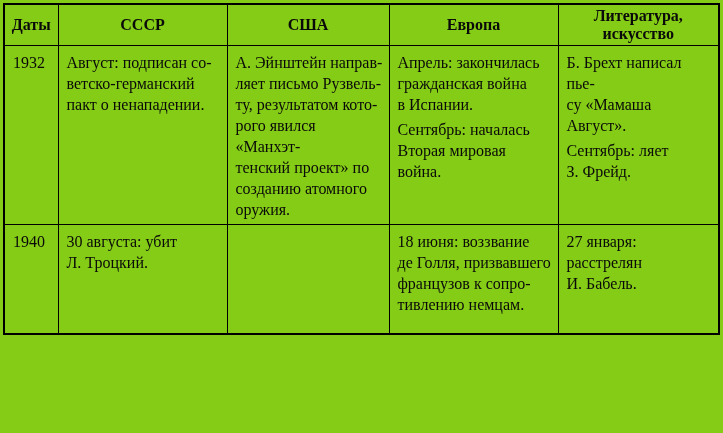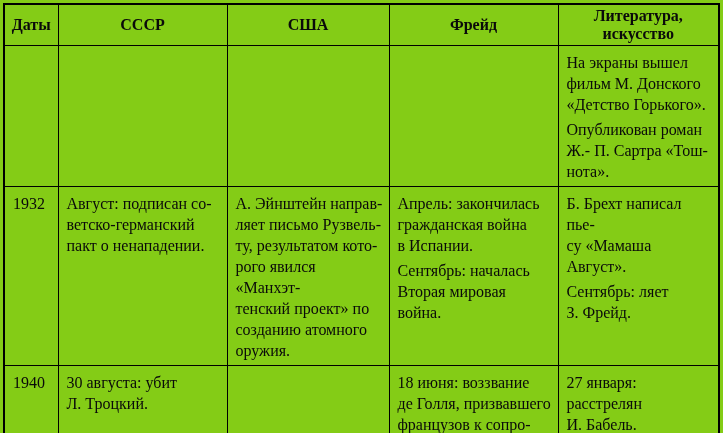--- a/index.html
+++ b/index.html
@@ -62,40 +62,26 @@
       <col style="width:169px">
       <col style="width:162px">
       <col style="width:169px">
       <col style="width:161px">
     </colgroup>
     <thead>
       <tr class="header-row">
         <th>Даты</th>
         <th>СССР</th>
         <th>США</th>
-        <th>Фрейд</th>
+        <th>Европа</th>
         <th>Литература,
 искусство</th>
       </tr>
     </thead>
     <tbody>
-      <tr class="row-undated">
-        <td></td>
-        <td></td>
-        <td></td>
-        <td></td>
-        <td>
-          <div class="para">На экраны вышел
-фильм М. Донского
-«Детство Горького».</div>
-          <div class="para">Опубликован роман
-Ж.- П. Сартра «Тош-
-нота».</div>
-        </td>
-      </tr>
       <tr class="row-1939">
         <td>1932</td>
         <td>
           <div class="para">Август: подписан со-
 ветско-германский
 пакт о ненападении.</div>
         </td>
         <td>
           <div class="para">А. Эйнштейн направ-
 ляет письмо Рузвель-

